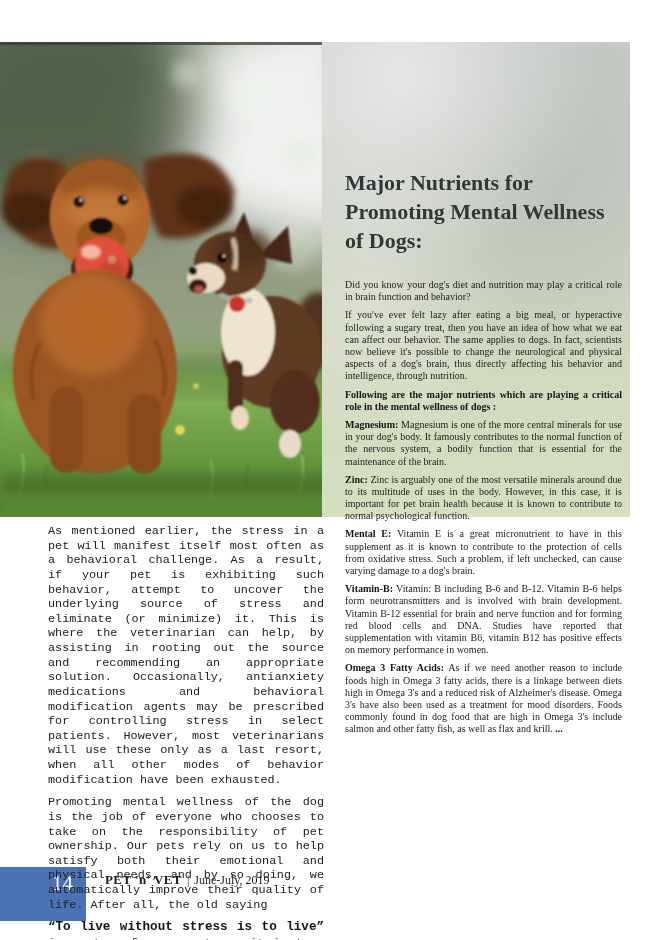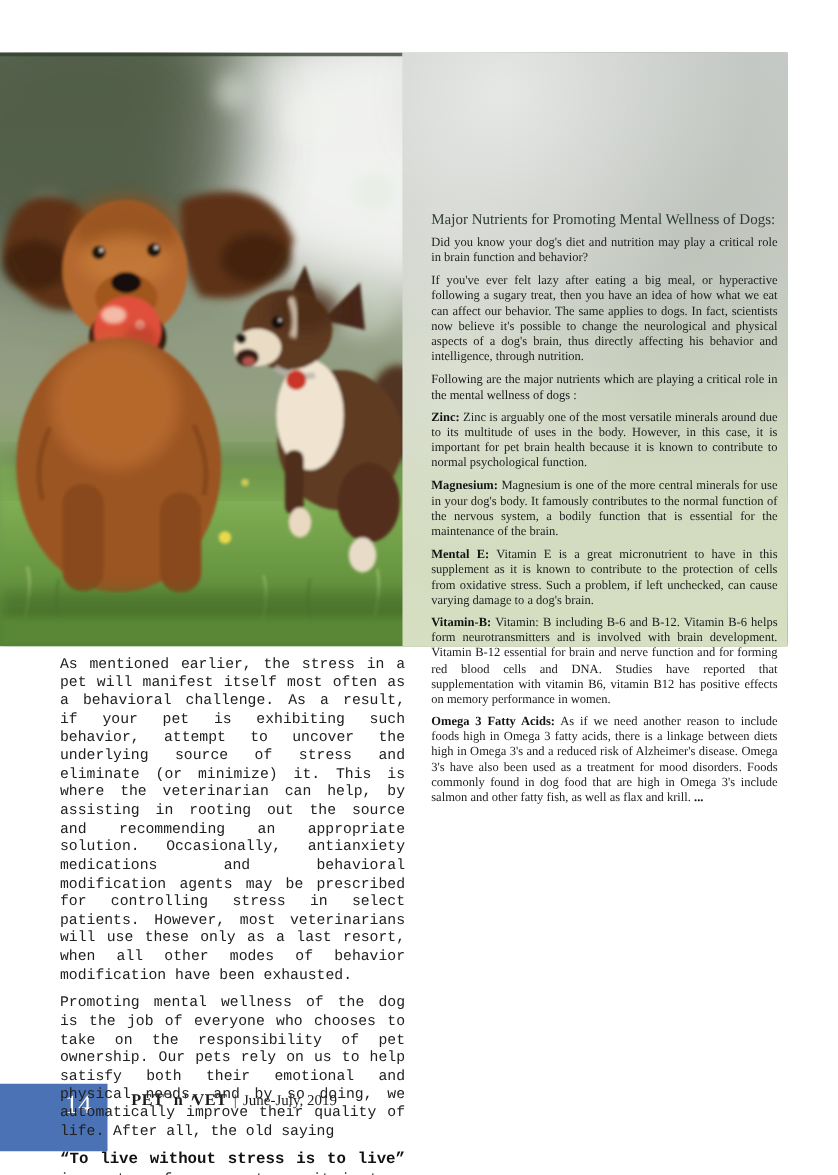--- a/index.html
+++ b/index.html
@@ -32,34 +32,34 @@
   }
 
   
   .right-col {
     position: absolute;
     left: 345px; top: 168px;
     width: 277px;
     z-index: 3;
   }
   .right-col h2 {
-    font-size: 12px;
+    font-size: 22px;
     line-height: 1.32;
-    font-weight: normal;
+    font-weight: bold;
     color: var(--heading-color, #2e3a36);
-    margin-bottom: 5px;
+    margin-bottom: 24px;
   }
   .right-col p {
     font-size: 10px;
     line-height: 1.22;
     text-align: justify;
     margin-bottom: 6px;
     color: #202020;
   }
-  .right-col p.bold-para { font-weight: normal; color: #161616; }
+  .right-col p.bold-para { font-weight: bold; color: #161616; }
   .right-col b { font-weight: bold; color: #141414; }
 
   
   .left-col {
     position: absolute;
     left: 48px; top: 524px;
     width: 276px;
     z-index: 3;
   }
   .left-col p {
@@ -219,23 +219,23 @@
   <div class="fade-overlay"></div>
 </div>
 
 <div class="right-col">
   <h2>Major Nutrients for Promoting Mental Wellness of Dogs:</h2>
 
   <p>Did you know your dog's diet and nutrition may play a critical role in brain function and behavior?</p>
   <p>If you've ever felt lazy after eating a big meal, or hyperactive following a sugary treat, then you have an idea of how what we eat can affect our behavior. The same applies to dogs. In fact, scientists now believe it's possible to change the neurological and physical aspects of a dog's brain, thus directly affecting his behavior and intelligence, through nutrition.</p>
   <p class="bold-para">Following are the major nutrients which are playing a critical role in the mental wellness of dogs :</p>
 
+  <p><b>Magnesium:</b> <span>Magnesium is one of the more central minerals for use in your dog's body. It famously contributes to the normal function of the nervous system, a bodily function that is essential for the maintenance of the brain.</span></p>
+
   <p><b>Zinc:</b> <span>Zinc is arguably one of the most versatile minerals around due to its multitude of uses in the body. However, in this case, it is important for pet brain health because it is known to contribute to normal psychological function.</span></p>
-
-  <p><b>Magnesium:</b> <span>Magnesium is one of the more central minerals for use in your dog's body. It famously contributes to the normal function of the nervous system, a bodily function that is essential for the maintenance of the brain.</span></p>
 
   <p><b>Mental E:</b> <span>Vitamin E is a great micronutrient to have in this supplement as it is known to contribute to the protection of cells from oxidative stress. Such a problem, if left unchecked, can cause varying damage to a dog's brain.</span></p>
 
   <p><b>Vitamin-B:</b> <span>Vitamin: B including B-6 and B-12. Vitamin B-6 helps form neurotransmitters and is involved with brain development. Vitamin B-12 essential for brain and nerve function and for forming red blood cells and DNA. Studies have reported that supplementation with vitamin B6, vitamin B12 has positive effects on memory performance in women.</span></p>
 
 
   <p><b>Omega 3 Fatty Acids:</b> <span>As if we need another reason to include foods high in Omega 3 fatty acids, there is a linkage between diets high in Omega 3's and a reduced risk of Alzheimer's disease. Omega 3's have also been used as a treatment for mood disorders. Foods commonly found in dog food that are high in Omega 3's include salmon and other fatty fish, as well as flax and krill.</span> <b>...</b></p>
 </div>
 
 <div class="left-col">

